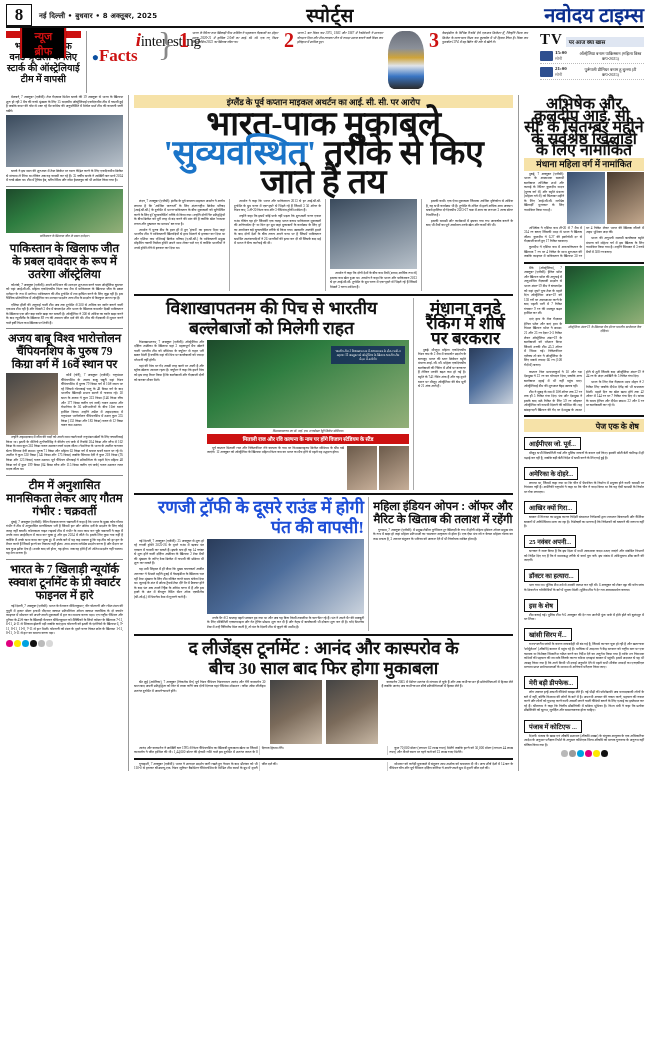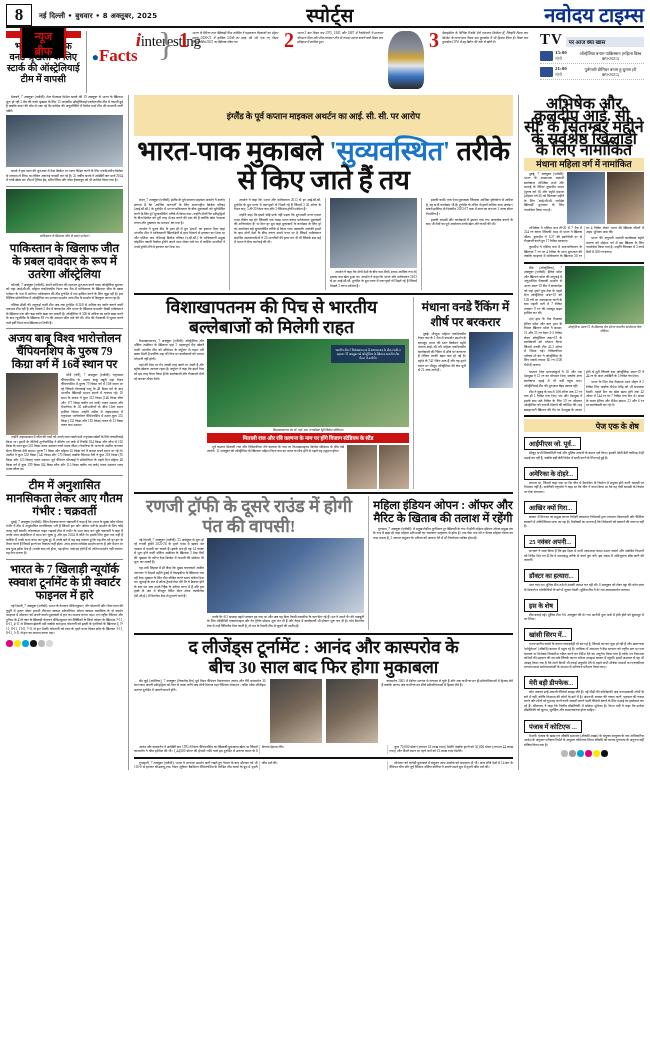--- a/index.html
+++ b/index.html
@@ -70,35 +70,35 @@
   .tv-time .ch { font-weight: normal; color: #555; font-size: 4px;}
   .tv-desc { font-size: 4.2px; line-height: 5.2px; text-align: center; flex: 1; }
 
   
   .body-txt { font-size: 3.35px; line-height: 4.55px; text-align: justify; color: #1a1a1a; }
   .body-txt p { margin-bottom: 1.5px; text-indent: 5px; }
   .col-rule { border-left: 1px solid #aaa; }
 
   .hl-kicker {
     background: #f6e2a8; text-align: center; font-size: 8.5px; font-weight: bold;
-    padding: 15px 0; margin-bottom: 1px;
-  }
-  .hl-main { text-align: center; font-size: 27px; font-weight: bold; line-height: 29px; letter-spacing: -.3px;}
+    padding: 1px 0; margin-bottom: 1px;
+  }
+  .hl-main { text-align: center; font-size: 34px; font-weight: bold; line-height: 29px; letter-spacing: -.3px;}
   .hl-main .blue { color: #1a74c8; }
   .rule-top { border-top: 2px solid #111; }
   .rule-thin { border-top: 1px solid #888; }
 
   
   .main-area { display: flex; margin-top: 2px; }
   .left-col { width: 123px; flex: 0 0 123px; padding-right: 5px; border-right: 1px solid #999; }
   .center-col { flex: 1; padding: 0 5px; }
   .right-col { width: 126px; flex: 0 0 126px; padding-left: 5px; border-left: 1px solid #999; }
 
   .subhead { font-size: 11.5px; font-weight: bold; text-align: center; line-height: 13px; margin: 3px 0 2px; }
-  .subhead-lg { font-size: 12px; line-height: 15px; }
+  .subhead-lg { font-size: 17px; line-height: 15px; }
   .subhead-hl { background: #f6e2a8; }
   .photo { background: #8c97a4; width: 100%; position: relative; overflow: hidden; }
   .photo.p1 { background: linear-gradient(160deg,#3a4a5c,#6d7c8c 40%,#b9c2cb); }
   .photo.p2 { background: linear-gradient(150deg,#1d4a2b,#2e7d40 35%,#95b07a); }
   .photo.p3 { background: linear-gradient(140deg,#2a3c5a,#4d6d9b 45%,#cbd3dd); }
   .photo.p4 { background: linear-gradient(150deg,#444,#7a6a5a 50%,#c8b8a5); }
   .cap { font-size: 3.2px; font-style: italic; text-align: center; line-height: 4px; padding: 1px 0; color: #333;}
 
   .cols2 { column-count: 2; column-gap: 4px; column-rule: 1px solid #ccc; }
   .cols3 { column-count: 3; column-gap: 4px; column-rule: 1px solid #ccc; }
@@ -313,21 +313,21 @@
               <div class="photo p3" style="width:44px;height:56px;flex:0 0 44px;"></div>
             </div>
           </div>
         </div>
       </div>
 
       <div class="rule-top" style="margin:3px 0 2px;"></div>
 
       <div style="display:flex;gap:4px;">
         <div style="flex:0 0 230px;">
-          <div class="headline-band" style="color:#737373;">रणजी ट्रॉफी के दूसरे राउंड में होगी पंत की वापसी!</div>
+          <div class="headline-band" style="color:#1d4ed8;text-align:right;">रणजी ट्रॉफी के दूसरे राउंड में होगी पंत की वापसी!</div>
           <div style="display:flex;gap:3px;margin-top:2px;">
             <div class="body-txt" style="flex:0 0 70px;">
               <p>नई दिल्ली, 7 अक्तूबर (एजेंसी): 25 अक्तूबर से शुरू हो रहे रणजी ट्रॉफी 2025-26 के दूसरे राउंड में ऋषभ पंत एक्शन में वापसी कर सकते हैं। इसके सच ही वह 14 नवंबर से शुरू होने वाली दक्षिण अफ्रीका के खिलाफ 2 टेस्ट मैचों की श्रृंखला के जरिए टेस्ट क्रिकेट में वापसी की प्रक्रिया भी शुरू कर सकते हैं।</p>
               <p>यह उसी लिहाज में ही जैसा कि मुख्य चयनकर्ता अजीत अगरकर ने पिछले महीने दुबई में वेस्टइंडीज के खिलाफ चल रही टेस्ट श्रृंखला के लिए टीम घोषित करते समय संकेत दिया था। जुलाई के अंत में ओल्ड ट्रैफर्ड टेस्ट दौरे पैर में फ्रैक्चर होने के बाद पंत अब अपने रिहैब के अंतिम चरण में हैं और इस हफ्ते के अंत में बेंगलुरु स्थित सेंटर ऑफ एक्सीलेंस (सी.ओ.ई.) में फिटनेस टेस्ट से गुजरने वाले हैं।</p>
             </div>
             <div style="flex:1;">
               <div class="photo p3" style="height:75px;"></div>
               <div class="body-txt" style="margin-top:2px;">
                 <p>उनके पैर में 3 सप्ताह पहले प्लास्टर हट गया था और अब वह बिना किसी तकलीफ के चल-फिर रहे हैं। पंत ने अपने पैर की मजबूती के लिए मोबिलिटी एक्सरसाइज और गेट ट्रेनिंग प्रोग्राम शुरू कर दी हैं और नेट्स में बल्लेबाजी भी दोबारा शुरू कर दी है। यदि फिटनेस टेस्ट में उन्हें क्लियरेंस मिल जाती है, तो पंत के दिल्ली टीम से जुड़ने की उम्मीद है।</p>
               </div>

